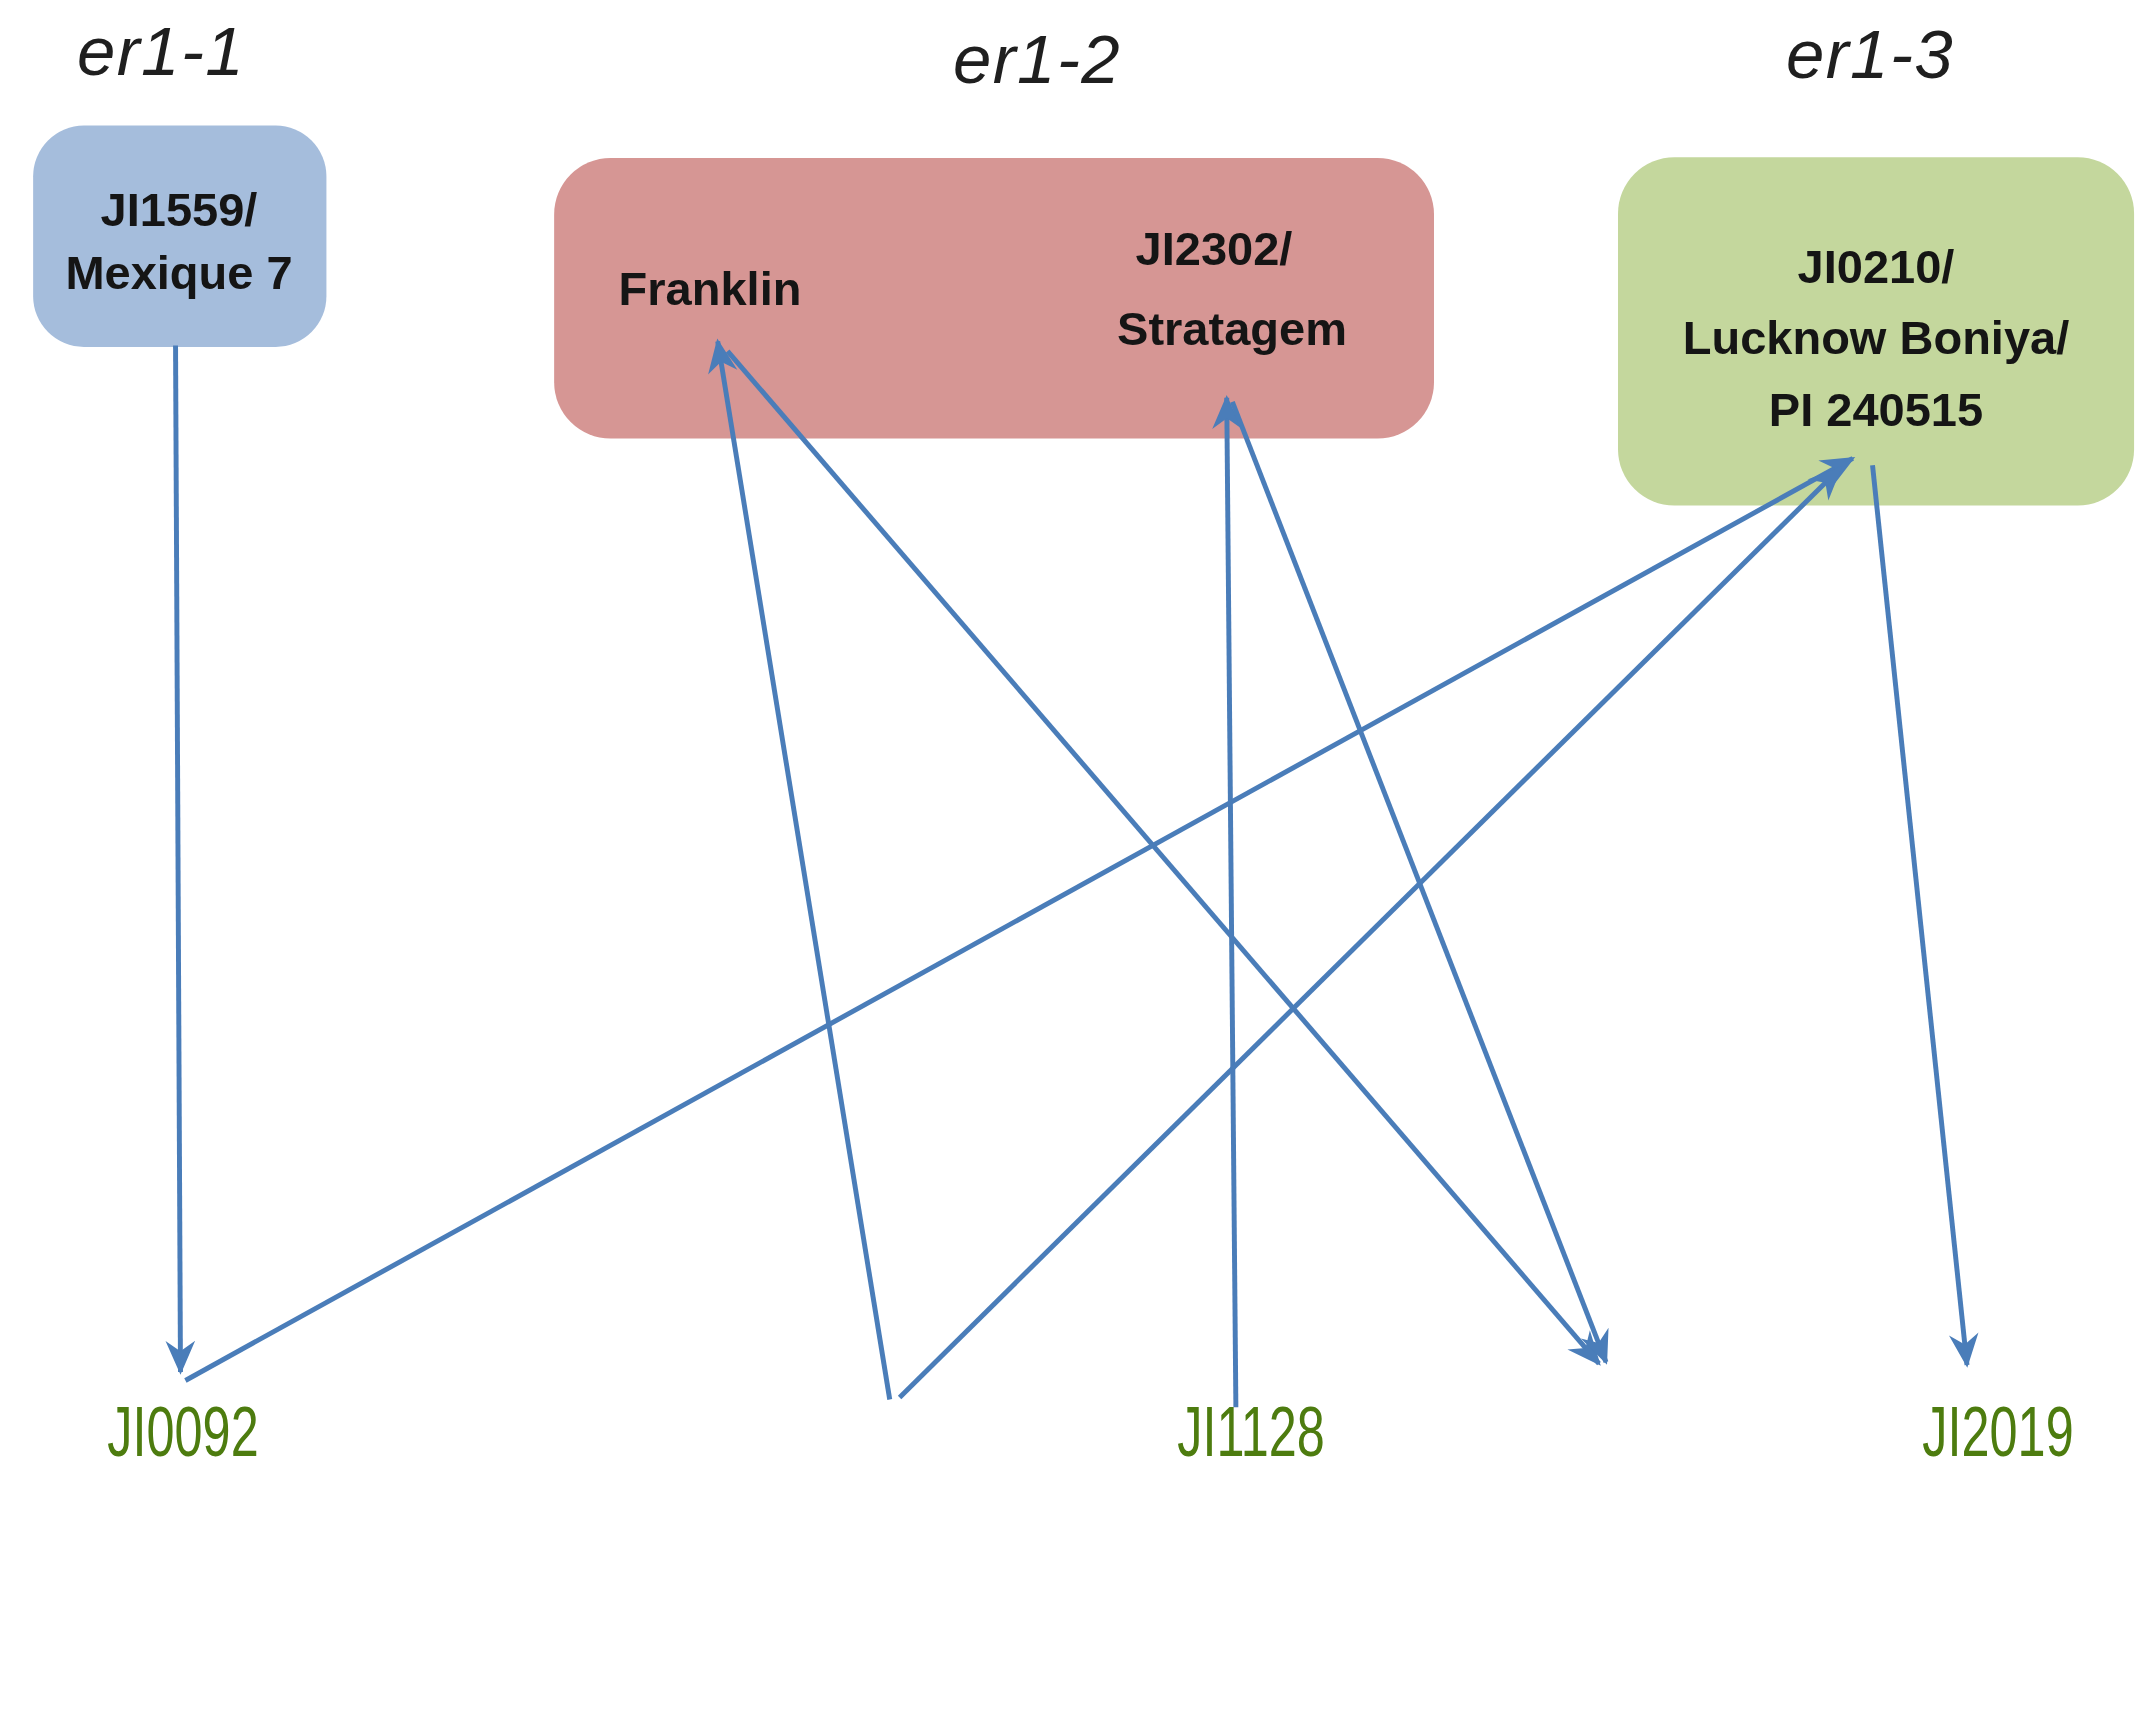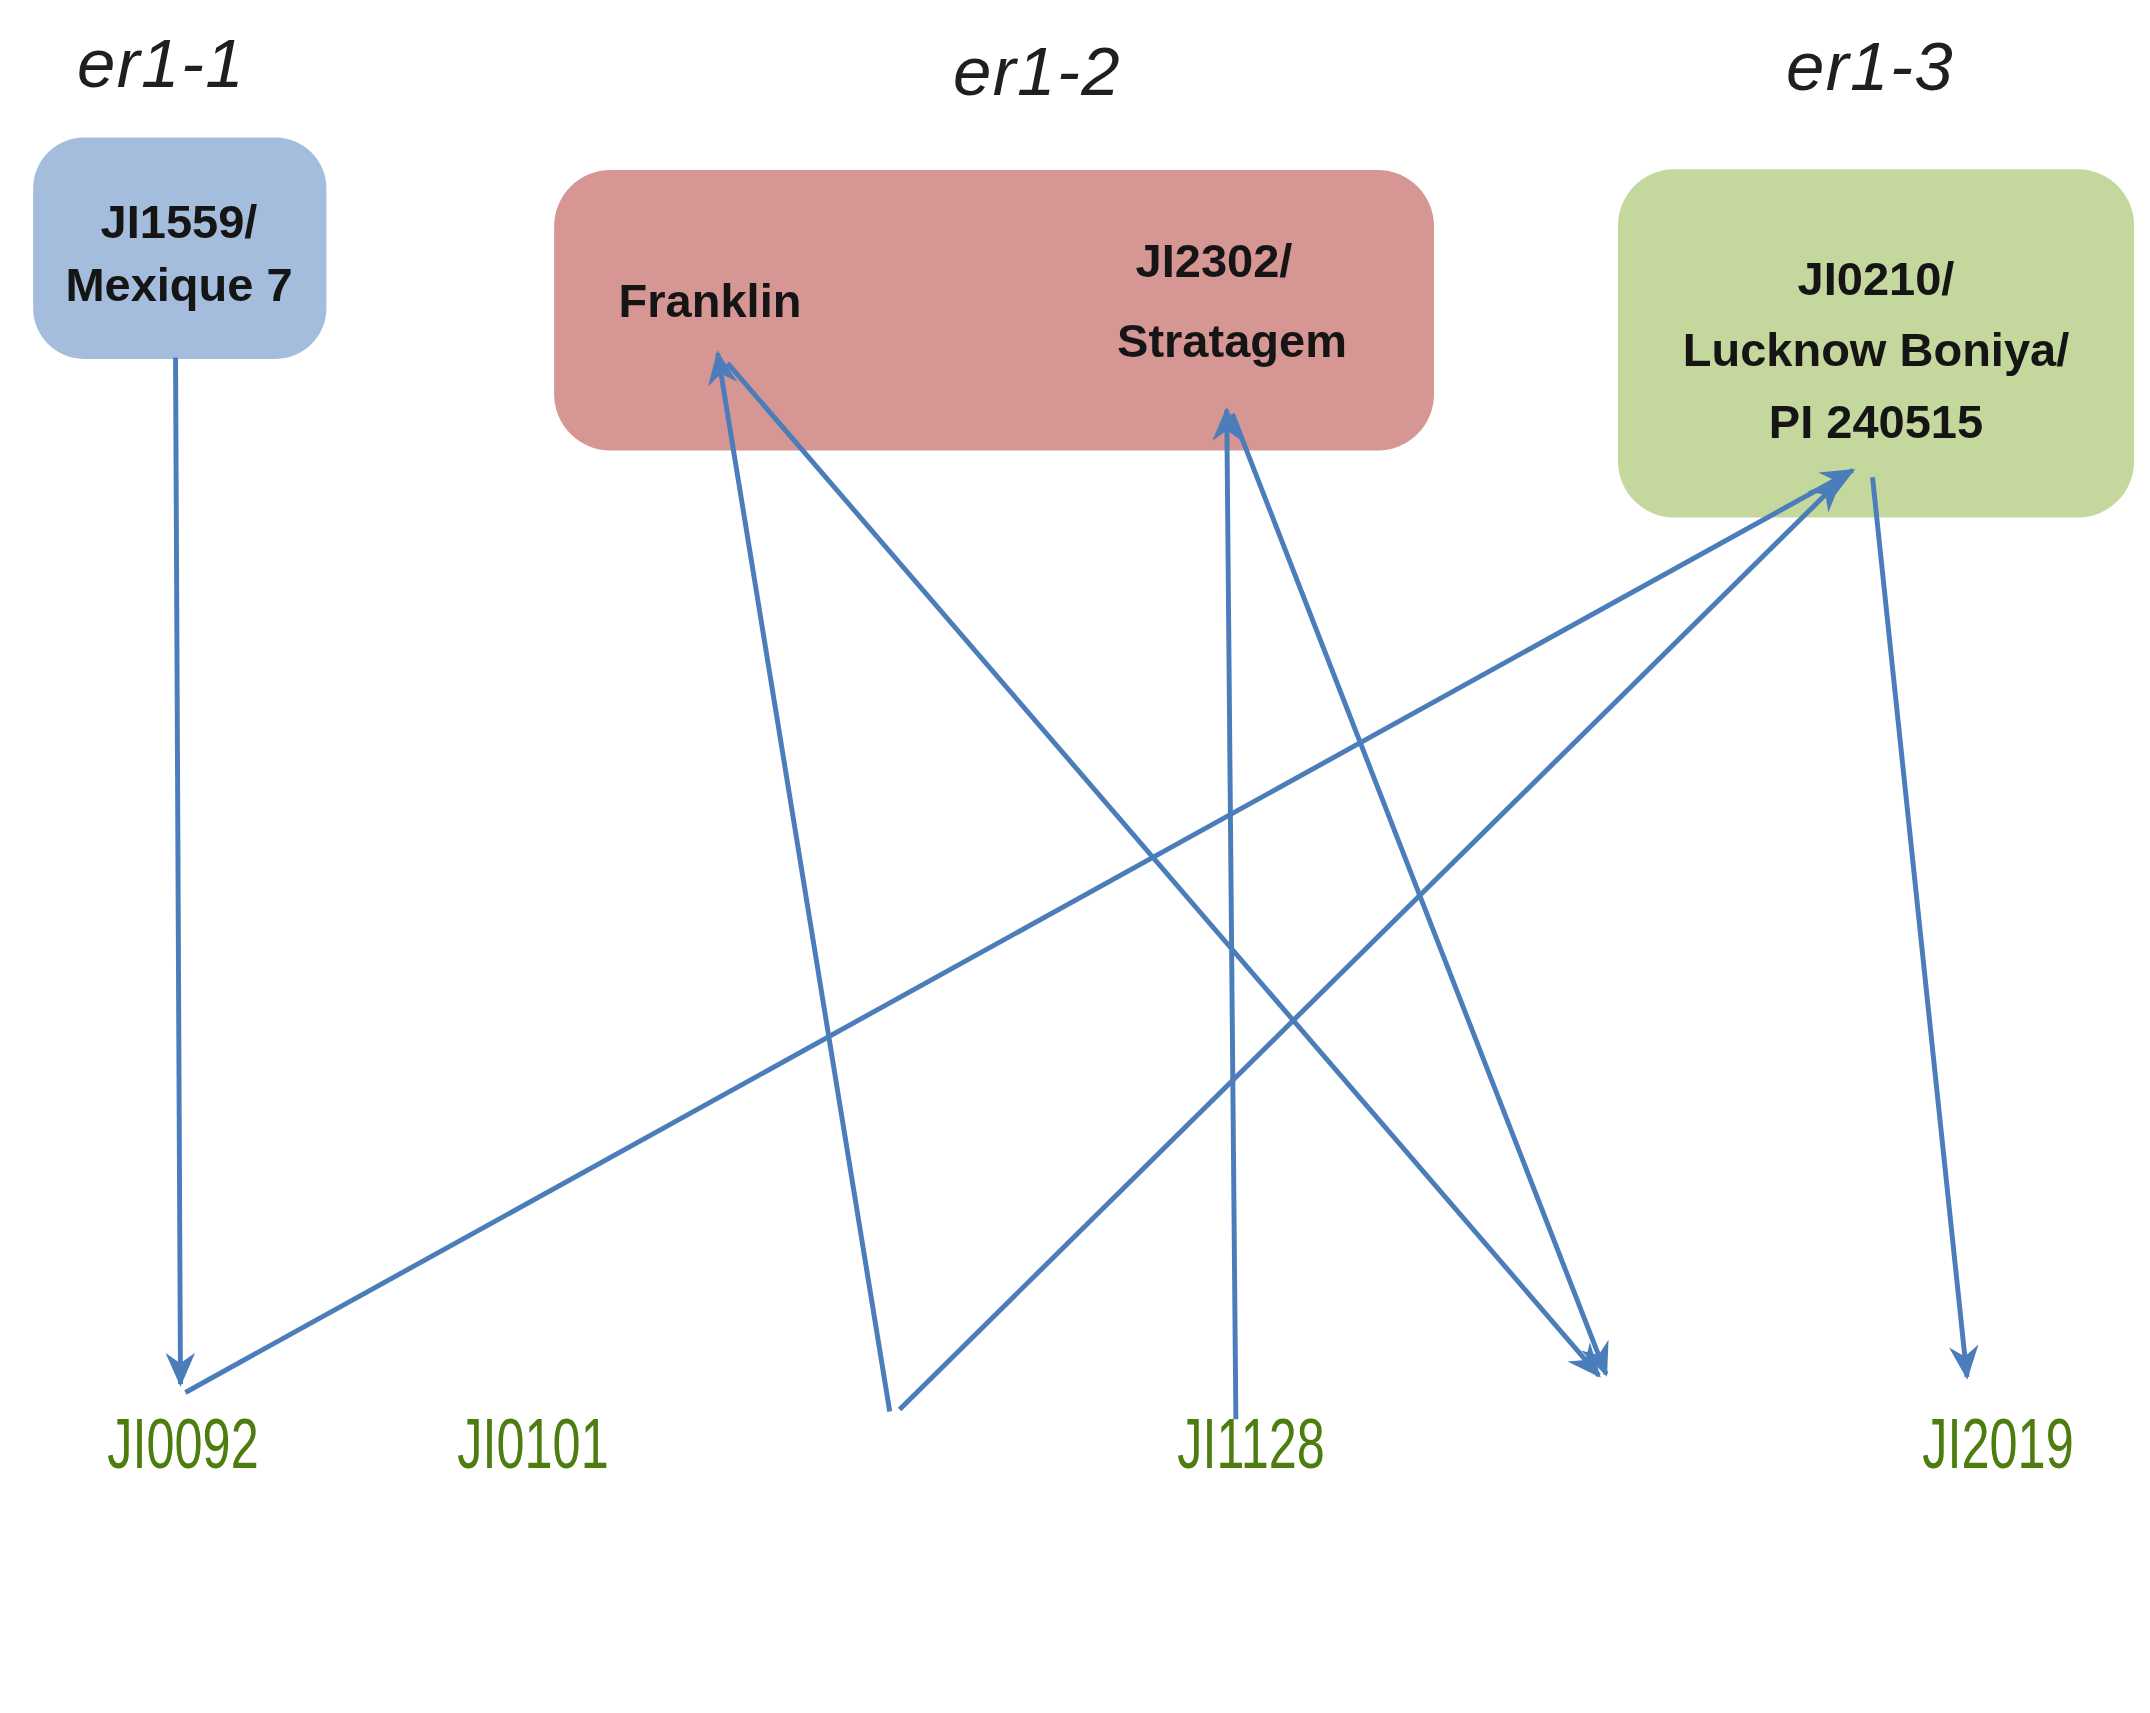--- a/index.html
+++ b/index.html
@@ -3,21 +3,20 @@
 <meta charset="utf-8">
 <style>
   html,body{margin:0;padding:0;background:#ffffff;}
   .canvas{
     position:relative;
     width:2151px;
     height:1484px;
     background:#ffffff;
     font-family:"Liberation Sans", sans-serif;
     overflow:hidden;
-    margin-top:12px;
   }
   .canvas svg{position:absolute;left:0;top:0;}
   .txt{
     position:absolute;
     transform:translate(-50%,-50%);
     white-space:nowrap;
     color:#1c1c1c;
     text-align:center;
   }
   .heading{
@@ -90,23 +89,20 @@
   <div class="txt boxlabel" style="left:1214px;top:248px;">JI2302/</div>
   <div class="txt boxlabel" style="left:1232px;top:328px;">Stratagem</div>
 
   <div class="txt boxlabel" style="left:1876px;top:266px;">JI0210/</div>
   <div class="txt boxlabel" style="left:1876px;top:337px;">Lucknow Boniya/</div>
   <div class="txt boxlabel" style="left:1876px;top:409px;">PI 240515</div>
 
   <div class="txt accession" style="left:183px;top:1432px;">
     <span class="squeeze">JI0092</span>
   </div>
-  <div class="txt accession" style="left:533px;top:1432px;">
-    <span class="squeeze">JI0101</span>
-  </div>
   <div class="txt accession" style="left:1251px;top:1432px;">
     <span class="squeeze">JI1128</span>
   </div>
   <div class="txt accession" style="left:1998px;top:1432px;">
     <span class="squeeze">JI2019</span>
   </div>
 
 </div>
 
 

